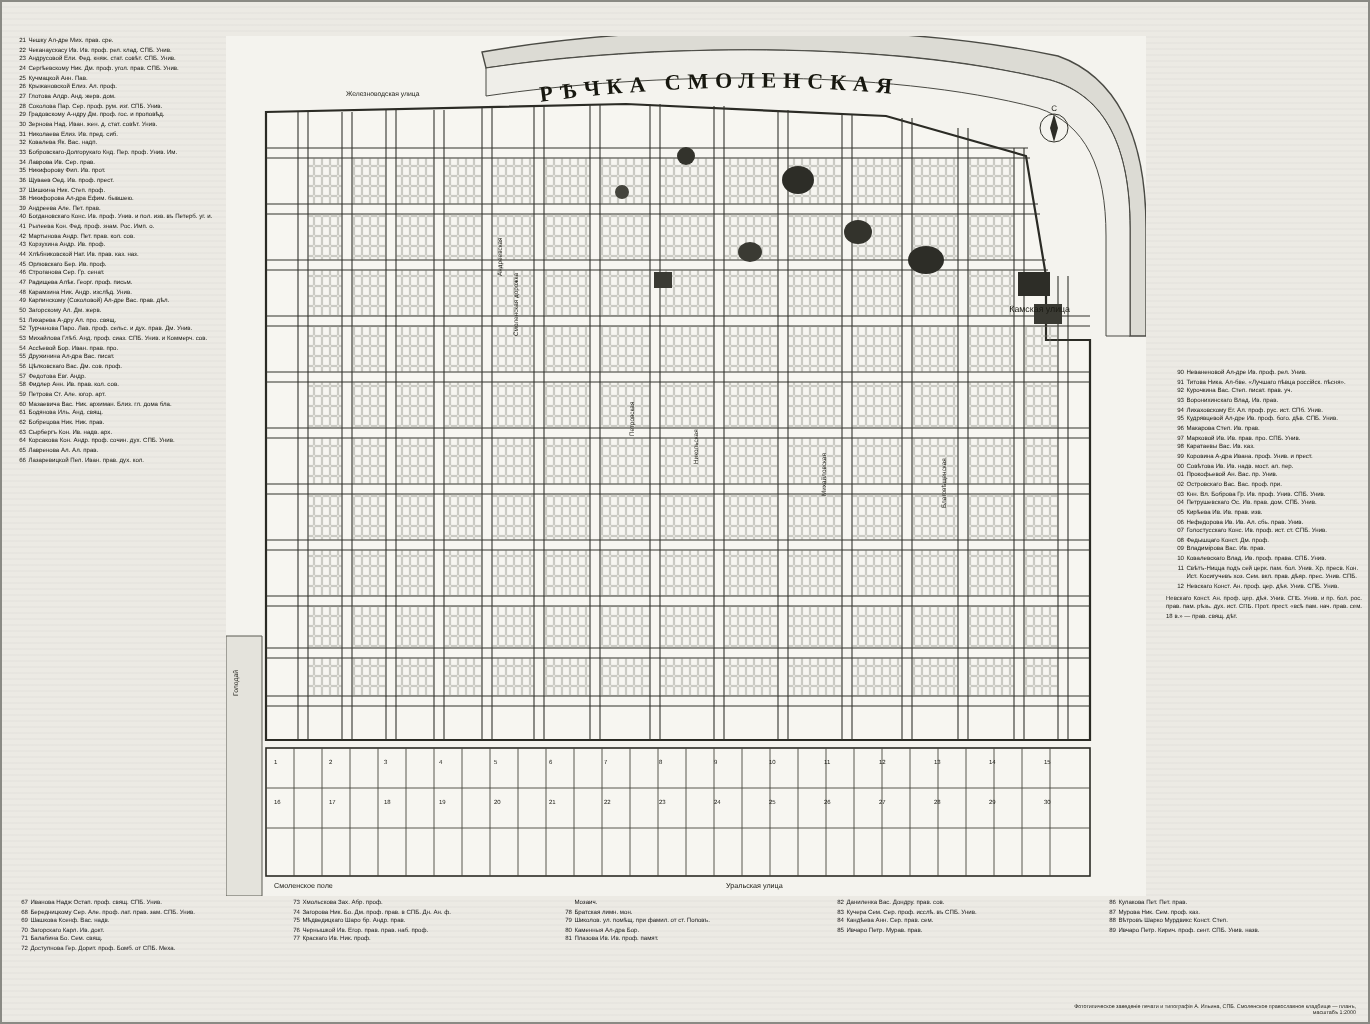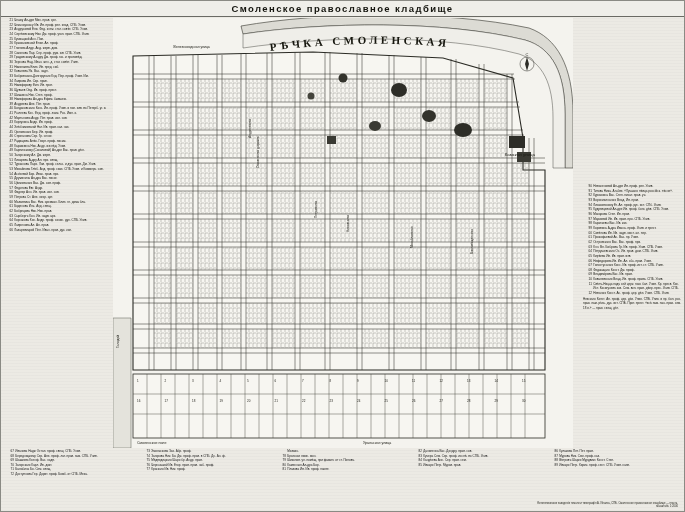--- a/index.html
+++ b/index.html
@@ -72,23 +72,20 @@
     font-weight:bold;
     fill:#17170f;
   }
   .maplbl{font-family:"Liberation Sans",sans-serif;fill:#1b1b14;}
 </style>
 </head>
 <body>
 
 <div id="sheet">
 
-  <div class="title-bar">
-    <div class="t">Смоленское православное кладбище</div>
-  </div>
 
   <div class="col col-left">
     <div id="leg-left">
         <div class="idx">
           <span class="n">21</span>
           <span class="x">Чешку Ал-дре Мих. прав. сре.</span>
         </div>
         <div class="idx">
           <span class="n">22</span>
           <span class="x">Чеканаускасу Ив. Ив. проф. рел. клад. СПБ. Унив.</span>

